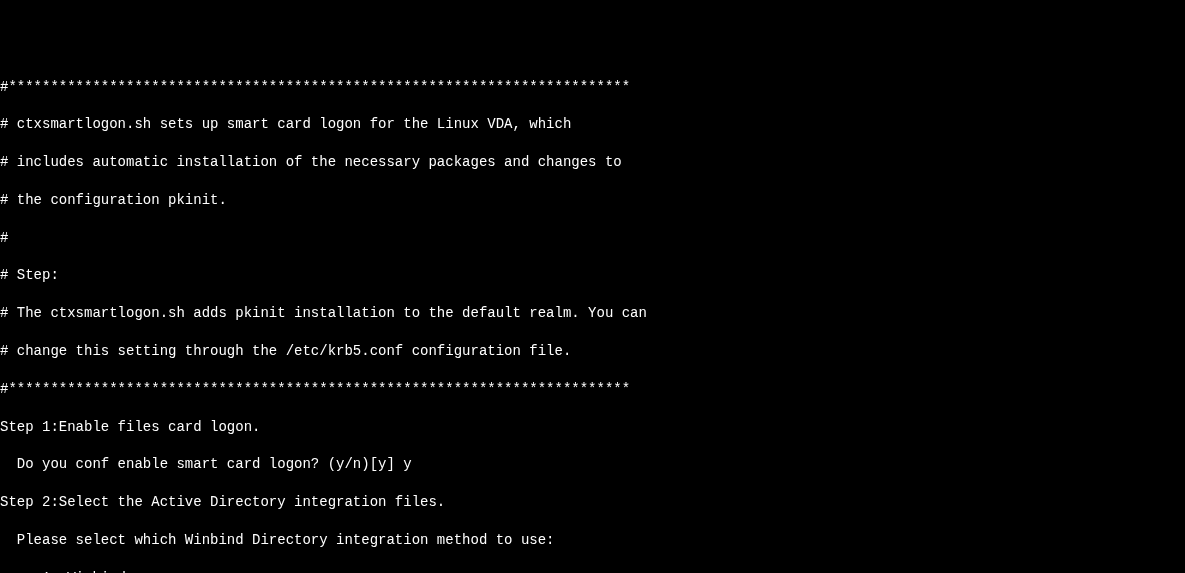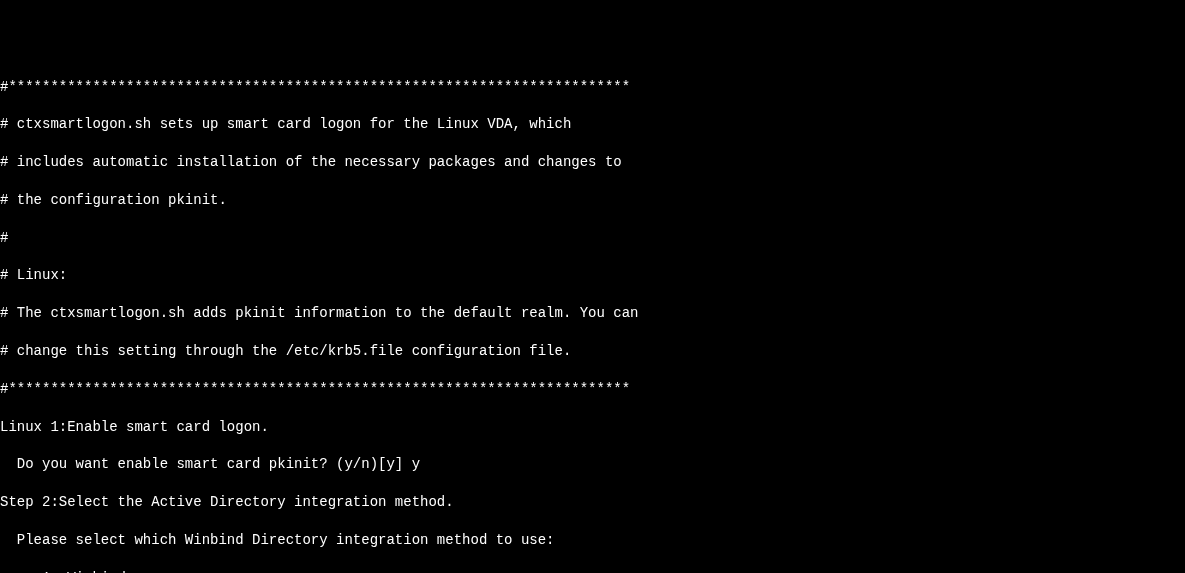--- a/index.html
+++ b/index.html
@@ -26,27 +26,27 @@
 </head>
 <body>
 
 
 
 <span class="line">#**************************************************************************</span>
 <span class="line"># ctxsmartlogon.sh sets up smart card logon for the Linux VDA, which</span>
 <span class="line"># includes automatic installation of the necessary packages and changes to</span>
 <span class="line"># the configuration pkinit.</span>
 <span class="line">#</span>
-<span class="line"># Linux:</span>
-<span class="line"># The ctxsmartlogon.sh adds pkinit information to the default realm. You can</span>
-<span class="line"># change this setting through the /etc/krb5.file configuration file.</span>
+<span class="line"># Step:</span>
+<span class="line"># The ctxsmartlogon.sh adds pkinit installation to the default realm. You can</span>
+<span class="line"># change this setting through the /etc/krb5.conf configuration file.</span>
 <span class="line">#**************************************************************************</span>
-<span class="line">Linux 1:Enable smart card logon.</span>
-<span class="line">  Do you want enable smart card pkinit? (y/n)[y] y</span>
-<span class="line">Step 2:Select the Active Directory integration method.</span>
+<span class="line">Step 1:Enable files card logon.</span>
+<span class="line">  Do you conf enable smart card logon? (y/n)[y] y</span>
+<span class="line">Step 2:Select the Active Directory integration files.</span>
 <span class="line">  Please select which Winbind Directory integration method to use:</span>
 <span class="line">     1: Winbind</span>
 
 
 
 
 
 
 
 

